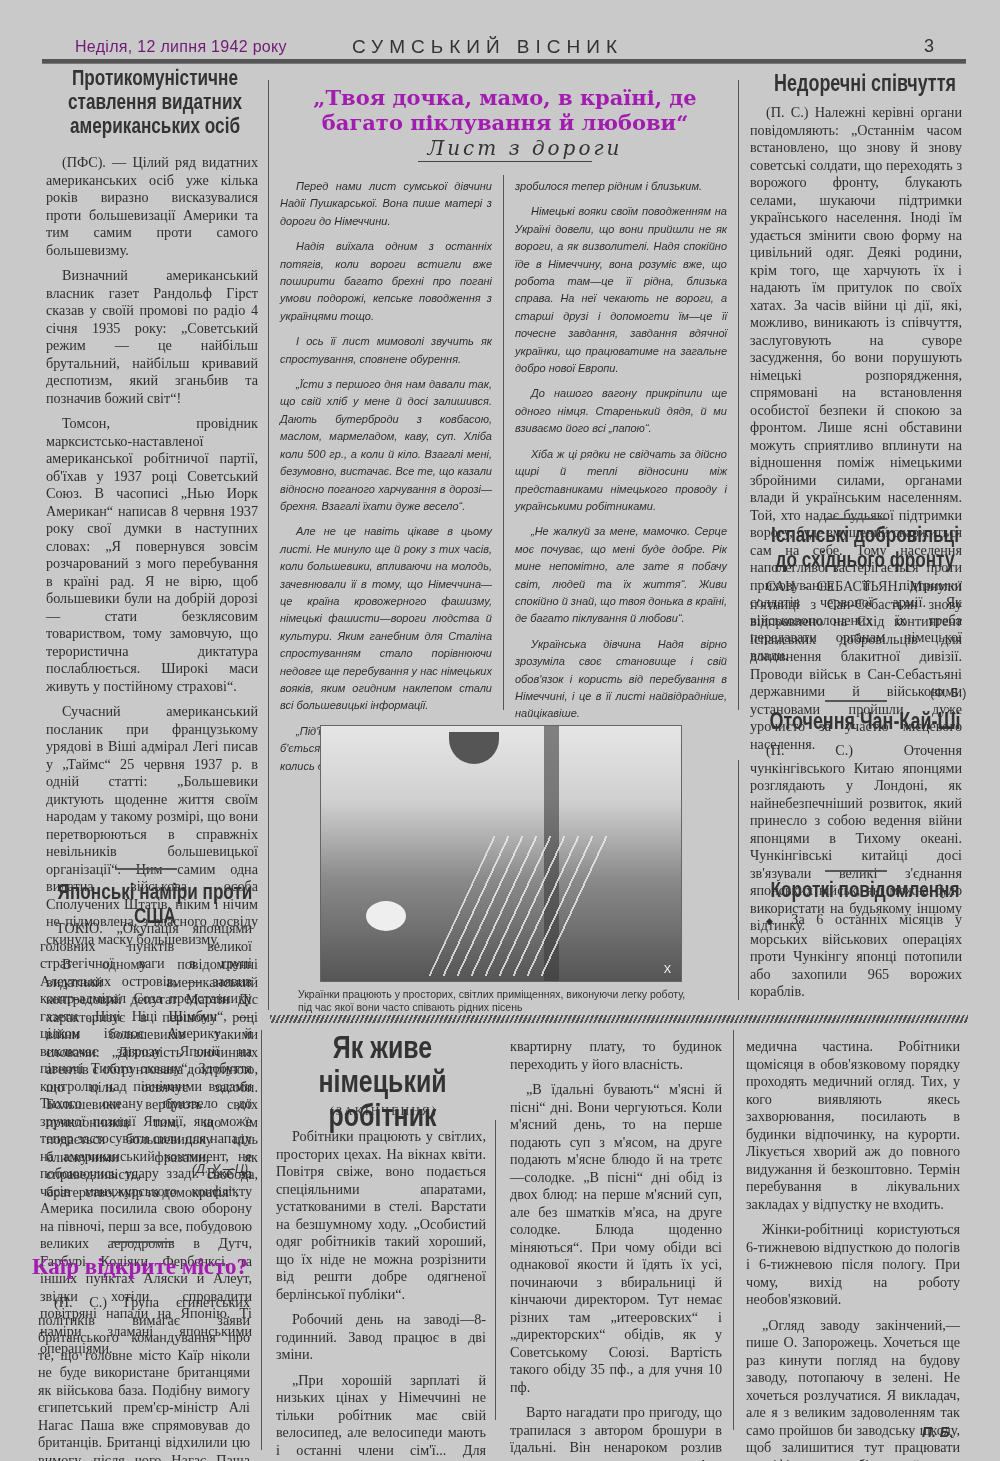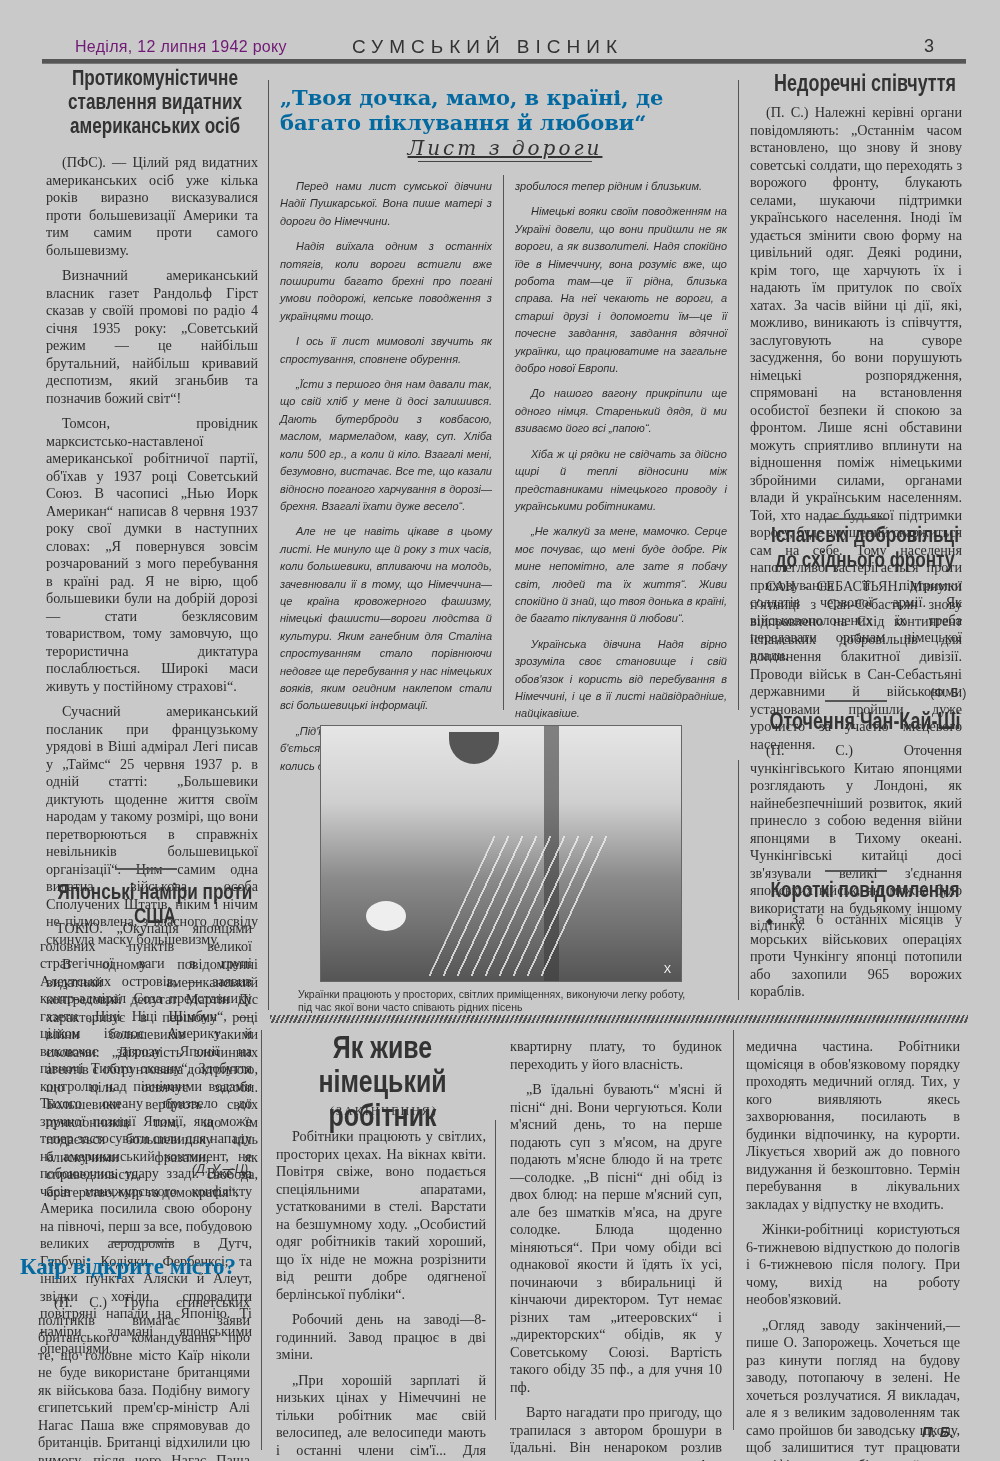--- a/index.html
+++ b/index.html
@@ -19,21 +19,21 @@
     background:repeating-linear-gradient(115deg,#555 0 2px,#c9c9c9 2px 4px); }
   .short-rule { position:absolute; height:2px; background:#555; }
 
   .col { position:absolute; font-size:13.4px; line-height:17.3px; text-align:justify; color:#2e2e2e; }
   .col p { margin:8px; text-indent:16px; }
   .col.serif-italic { font-family:Liberation Sans, sans-serif; font-style:italic; font-size:11px; line-height:17.4px; }
   .col.serif { font-family:"Liberation Serif", serif; font-size:14.2px; line-height:17.5px; }
 
   .headline { position:absolute; text-align:center; font-family:"Liberation Sans Narrow","Liberation Sans", sans-serif; font-weight:bold; color:#333; transform-origin:center top; }
   .h-condensed { transform:scaleX(0.78); }
-  .big-serif-head { position:absolute; text-align:left; font-family:"DejaVu Serif", serif; font-weight:bold; color:#0369a1; }
+  .big-serif-head { position:absolute; text-align:center; font-family:"DejaVu Serif", serif; font-weight:bold; color:#a21caf; }
   .subhead-italic { position:absolute; text-align:center; font-family:"DejaVu Serif", serif; font-style:italic; font-size:20px; letter-spacing:3px; color:#333; }
   .subhead-underline { position:absolute; height:1px; background:#444; }
   .signature { position:absolute; font-size:12.5px; color:#333; }
   .photo { position:absolute; left:320px; top:725px; width:360px; height:255px;
     background:
       linear-gradient(90deg, rgba(0,0,0,0) 0 62%, rgba(60,60,60,0.6) 62% 66%, rgba(0,0,0,0) 66% 100%),
       linear-gradient(180deg,#e6e6e6 0%,#cfcfcf 30%,#8a8a8a 60%,#555 100%);
     border:1px solid #666; overflow:hidden; }
   .photo .lamp { position:absolute; left:128px; top:6px; width:50px; height:32px; border-radius:0 0 25px 25px; background:#555; }
   .photo .rail { position:absolute; left:140px; top:110px; width:120px; height:140px;
@@ -75,21 +75,21 @@
 </div>
 <div class="signature" style="left:192px;top:1162px;font-style:italic;">(Д. У.—Ц).</div>
 <div class="short-rule" style="left:112px;top:1241px;width:62px;"></div>
 
 <div class="big-serif-head" style="left:20px;top:1254px;width:240px;font-family:Liberation Serif, serif;font-size:23px;">Каїр відкрите місто?</div>
 <div class="col serif" style="left:30px;top:1286px;width:228px;">
   <p>(П. С.) Група єгипетських політиків вимагає заяви британського командування про те, що головне місто Каїр ніколи не буде використане британцями як військова база. Подібну вимогу єгипетський прем'єр-міністр Алі Нагас Паша вже спрямовував до британців. Британці відхилили цю вимогу, після чого Нагас Паша заявив про відставку.</p>
 </div>
 
 <div class="big-serif-head" style="left:280px;top:85px;width:450px;font-size:21px;line-height:25px;">„Твоя дочка, мамо, в країні, де багато піклування й любови“</div>
-<div class="subhead-italic" style="left:400px;top:136px;width:210px;text-decoration:underline;">Лист з дороги</div>
+<div class="subhead-italic" style="left:420px;top:136px;width:210px;">Лист з дороги</div>
 <div class="subhead-underline" style="left:418px;top:161px;width:174px;"></div>
 
 <div class="col serif-italic" style="left:272px;top:170px;width:228px;">
   <p>Перед нами лист сумської дівчини Надії Пушкарської. Вона пише матері з дороги до Німеччини.</p>
   <p>Надія виїхала одним з останніх потягів, коли вороги встигли вже поширити багато брехні про погані умови подорожі, кепське поводження з українцями тощо.</p>
   <p>І ось її лист мимоволі звучить як спростування, сповнене обурення.</p>
   <p>„Їсти з першого дня нам давали так, що свій хліб у мене й досі залишився. Дають бутерброди з ковбасою, маслом, мармеладом, каву, суп. Хліба коли 500 гр., а коли й кіло. Взагалі мені, безумовно, вистачає. Все те, що казали відносно поганого харчування в дорозі—брехня. Взагалі їхати дуже весело“.</p>
   <p>Але не це навіть цікаве в цьому листі. Не минуло ще й року з тих часів, коли большевики, впливаючи на молодь, зачевнювали її в тому, що Німеччина—це країна кровожерного фашизму, німецькі фашисти—вороги людства й культури. Яким ганебним для Сталіна спростуванням стало порівнюючи недовге ще перебування у нас німецьких вояків, яким огидним наклепом стали всі большевицькі інформації.</p>
   <p>„Під'їжджаємо до Берліна. Серце б'ється мимоволі. Все те, що було колись далеким, чужим,</p>
 </div>

